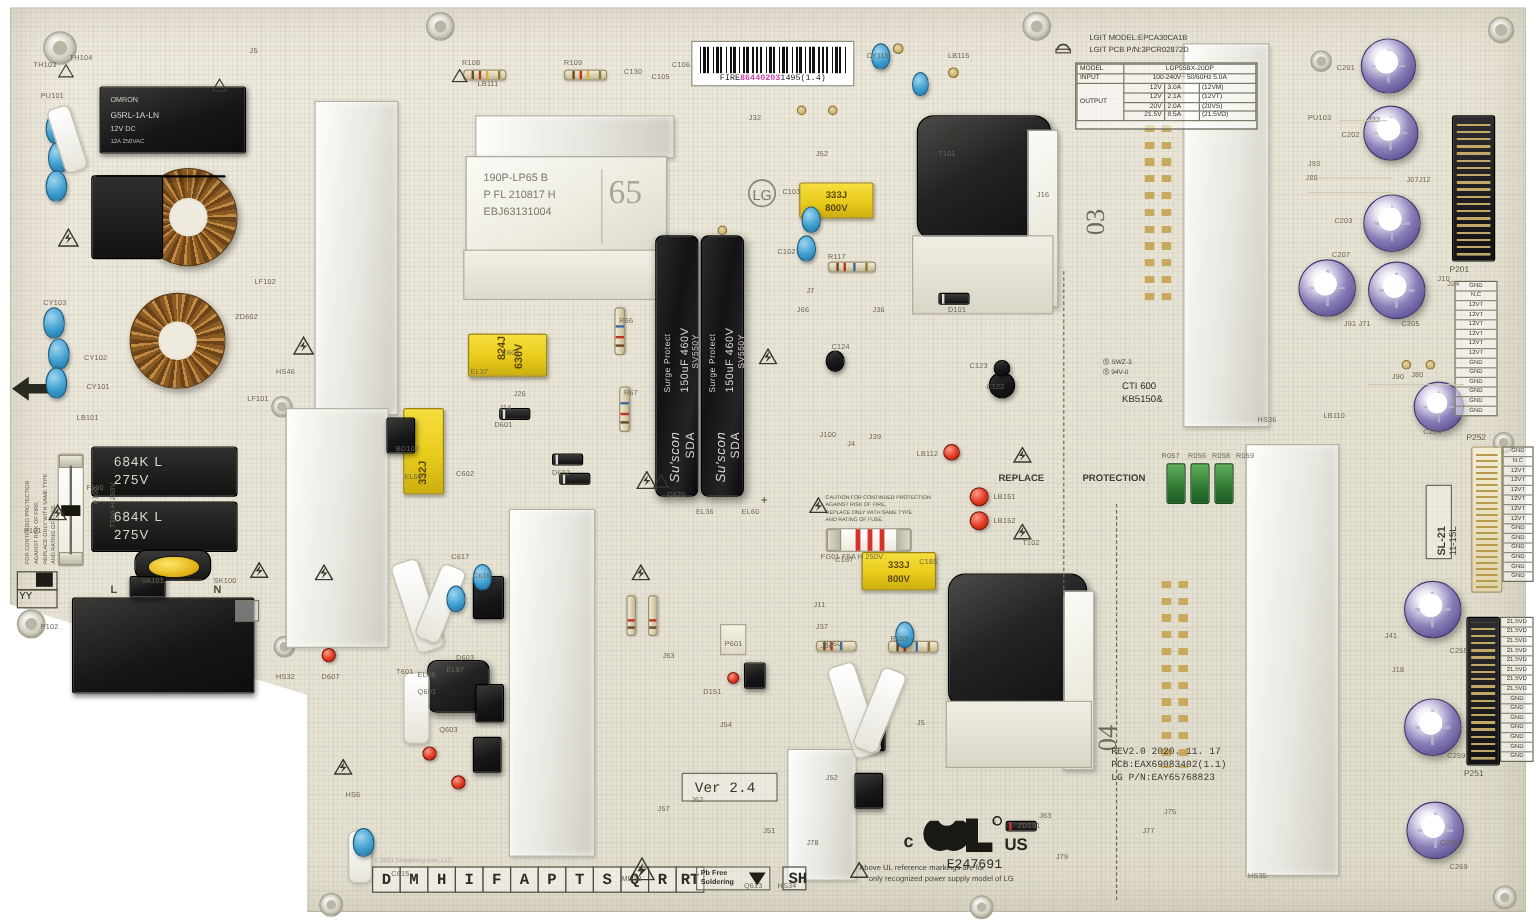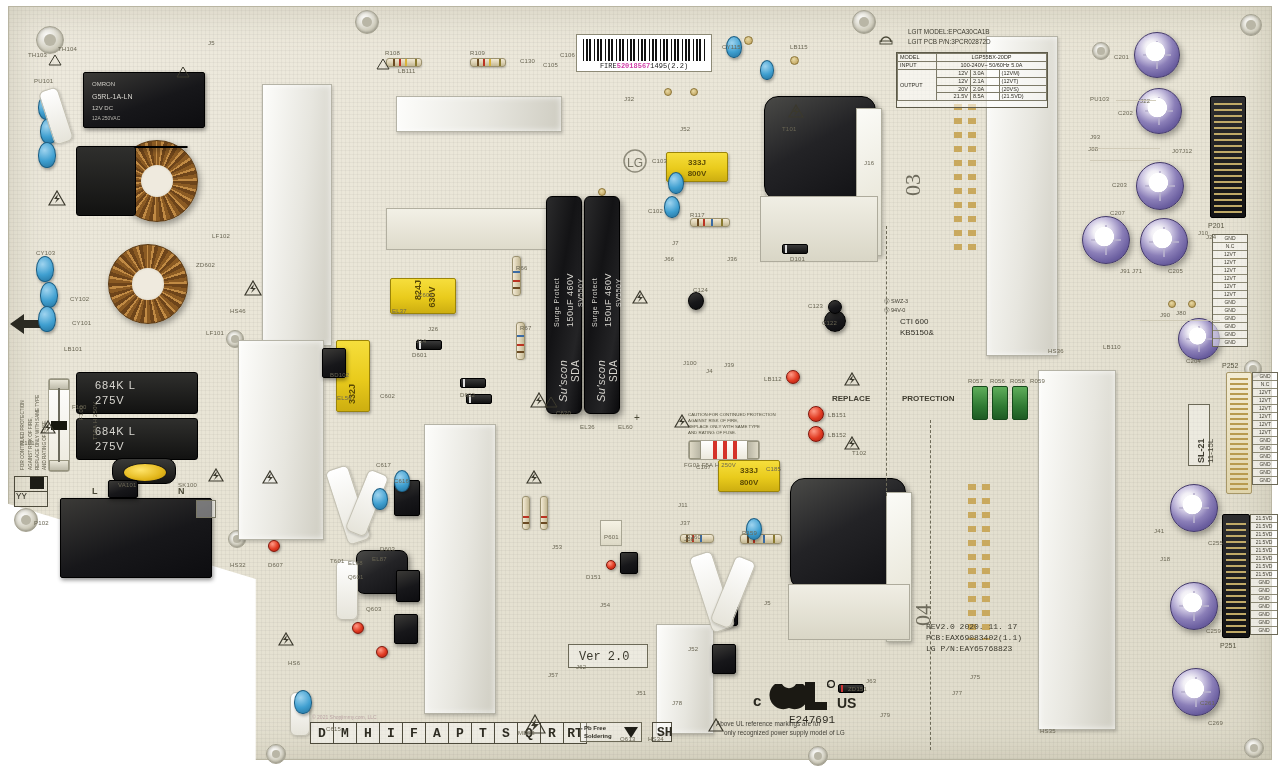--- a/index.html
+++ b/index.html
@@ -229,20 +229,27 @@
   <div class="p blk" style="left:108px;top:480px;width:30px;height:18px;"></div>
 
   <div class="p hs" style="left:262px;top:84px;width:70px;height:262px;"></div>
   <div class="p hs" style="left:238px;top:340px;width:86px;height:200px;"></div>
   <div class="p hs" style="left:396px;top:96px;width:166px;height:36px;"></div>
   <div class="p hs" style="left:424px;top:424px;width:72px;height:290px;"></div>
   <div class="p hs" style="left:656px;top:624px;width:58px;height:110px;"></div>
   <div class="p hs" style="left:986px;top:36px;width:72px;height:320px;"></div>
   <div class="p hs" style="left:1038px;top:370px;width:78px;height:360px;"></div>
 
+  <div class="p txw" style="left:388px;top:130px;width:168px;height:82px;">
+    <span class="lbl" style="left:14px;top:12px;font-size:9px;color:#7b7868;">190P-LP65 B</span>
+    <span class="lbl" style="left:14px;top:26px;font-size:9px;color:#7b7868;">P FL  210817 H</span>
+    <span class="lbl" style="left:14px;top:40px;font-size:9px;color:#7b7868;">EBJ63131004</span>
+    <span class="lbl" style="left:118px;top:14px;font-size:28px;color:#a9a695;font-family:'Liberation Serif',serif;">65</span>
+    <div style="position:absolute;left:112px;top:10px;bottom:8px;width:1px;background:#b8b5a5;"></div>
+  </div>
   <div class="p" style="left:386px;top:208px;width:172px;height:42px;background:linear-gradient(180deg,#f2f0e6,#dedbcb);border:1px solid #b2afa0;"></div>
 
   <div class="p" style="left:622px;top:148px;width:26px;height:26px;">
     <svg width="26" height="26">
         <circle cx="13" cy="13" r="11" fill="none" stroke="#8e8b7b" stroke-width="1.5"></circle>
         <text x="5" y="19" font-size="12" font-family="Liberation Sans" fill="#7b7868">LG</text>
       </svg>
   </div>
 
   <div class="p bcap" style="left:546px;top:196px;width:36px;height:218px;">
@@ -397,21 +404,21 @@
     </div>
 
   <div class="p tbox" style="left:1188px;top:404px;width:22px;height:62px;">
     <span class="lbl rot90" style="left:7px;top:58px;font-size:9px;color:#3f3c30;font-weight:bold;">SL-21</span>
     <span class="lbl rot90" style="left:17px;top:58px;font-size:8px;color:#3f3c30;">11-15L</span>
   </div>
 
   <div class="p barcode" style="left:576px;top:34px;width:136px;height:38px;">
     <div class="bc-bars"></div>
     <div class="bc-txt">
-      <span>FIRE</span><b>52018567</b><span>1495(2.2)</span>
+      <span>FIRE</span><b>86440203</b><span>1495(1.4)</span>
     </div>
   </div>
 
   <div class="p" style="left:898px;top:28px;width:160px;height:22px;">
     <span class="lbl" style="left:10px;top:0;font-size:6.4px;color:#3c3a2e;">LGIT MODEL:EPCA30CA1B</span>
     <span class="lbl" style="left:10px;top:10px;font-size:6.4px;color:#3c3a2e;">LGIT PCB P/N:3PCR02872D</span>
   </div>
   <div class="p" style="left:878px;top:30px;width:16px;height:16px;">
     <svg width="16" height="16">
         <path d="M3 12 a5 5 0 0 1 10 0" fill="none" stroke="#4a4838" stroke-width="1.4"></path>
@@ -448,21 +455,21 @@
           </tr>
           <tr>
             <td style="text-align:right;">21.5V</td>
             <td>8.5A</td>
             <td>(21.5VD)</td>
           </tr>
         </tbody>
       </table>
   </div>
 
-  <div class="p" style="left:878px;top:298px;width:104px;height:44px;">
+  <div class="p" style="left:913px;top:298px;width:104px;height:44px;">
     <span class="lbl" style="left:6px;top:0;font-size:5.5px;color:#3f3c30;">Ⓢ <span>SWZ-3</span></span>
     <span class="lbl" style="left:6px;top:9px;font-size:5.5px;color:#3f3c30;">Ⓢ <span>94V-0</span></span>
     <span class="lbl" style="left:22px;top:19px;font-size:8px;color:#2f2d24;">CTI 600</span>
     <span class="lbl" style="left:22px;top:30px;font-size:8px;color:#2f2d24;">KB5150&amp;</span>
   </div>
 
   <div class="dashline" style="left:886px;top:226px;height:270px;"></div>
   <div class="dashline" style="left:930px;top:420px;height:330px;"></div>
   <span class="lbl" style="left:832px;top:394px;font-size:8px;font-weight:bold;color:#3f3c30;">REPLACE</span>
   <span class="lbl" style="left:902px;top:394px;font-size:8px;font-weight:bold;color:#3f3c30;">PROTECTION</span>
@@ -583,21 +590,21 @@
   <div class="p disc" style="left:746px;top:518px;width:16px;height:22px;"></div>
   <div class="p disc" style="left:668px;top:172px;width:16px;height:22px;"></div>
   <div class="p disc" style="left:664px;top:196px;width:16px;height:22px;"></div>
   <div class="p disc" style="left:726px;top:36px;width:16px;height:22px;"></div>
   <div class="p disc" style="left:760px;top:60px;width:14px;height:20px;"></div>
 
   <div class="p blk" style="left:688px;top:292px;width:16px;height:18px;border-radius:50%;"></div>
   <div class="p blk" style="left:828px;top:300px;width:14px;height:14px;border-radius:50%;"></div>
 
   <div class="p tbox" style="left:568px;top:644px;width:80px;height:24px;">
-    <span class="lbl" style="left:10px;top:5px;font-size:12px;color:#3b392d;font-family:'Liberation Mono',monospace;">Ver 2.0</span>
+    <span class="lbl" style="left:10px;top:5px;font-size:12px;color:#3b392d;font-family:'Liberation Mono',monospace;">Ver 2.4</span>
   </div>
 
   <div class="p" style="left:926px;top:622px;width:190px;height:40px;">
     <span class="lbl" style="left:0;top:0;font-size:8px;color:#3b392d;font-family:'Liberation Mono',monospace;">REV2.0    2020. 11. 17</span>
     <span class="lbl" style="left:0;top:11px;font-size:8px;color:#3b392d;font-family:'Liberation Mono',monospace;">PCB:EAX69083402(1.1)</span>
     <span class="lbl" style="left:0;top:22px;font-size:8px;color:#3b392d;font-family:'Liberation Mono',monospace;">LG P/N:EAY65768823</span>
   </div>
 
   <div class="ul-wrap" style="left:752px;top:678px;width:120px;">
     <svg width="118" height="34" viewBox="0 0 118 34">

